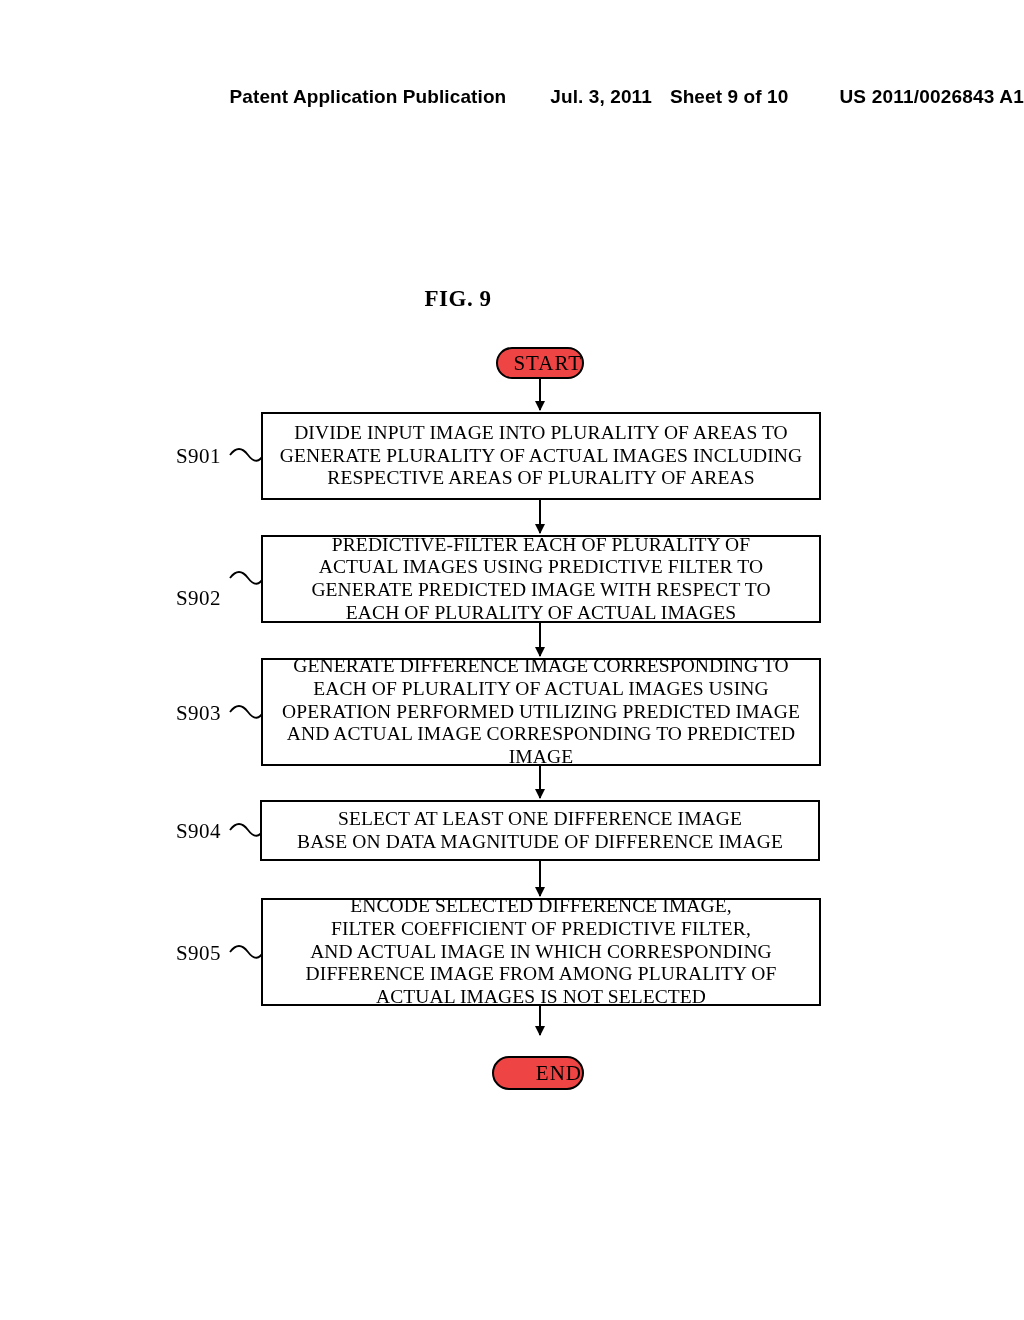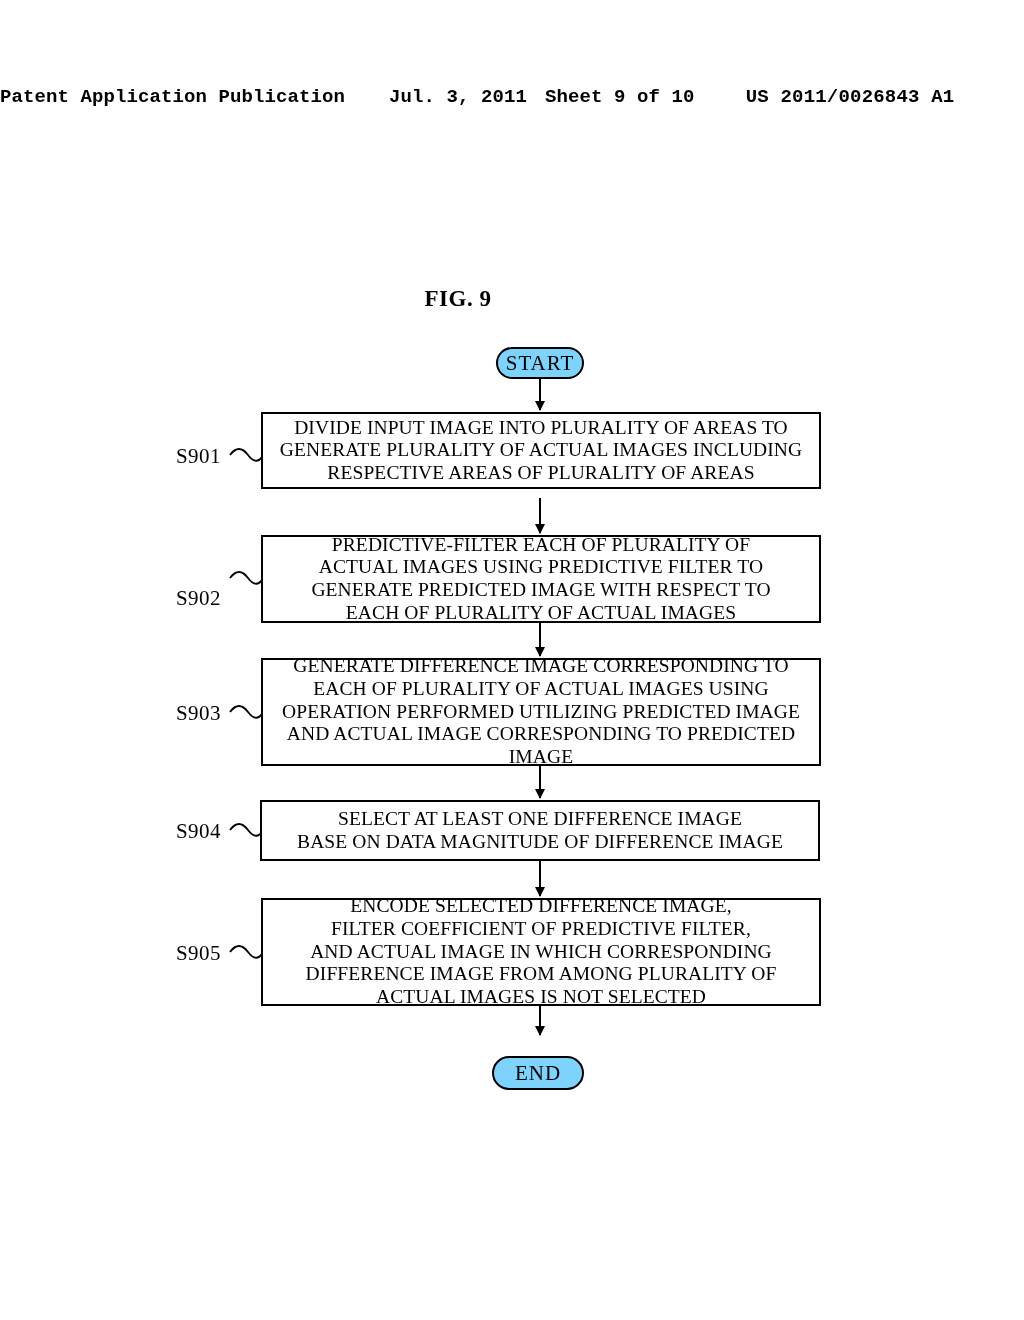--- a/index.html
+++ b/index.html
@@ -17,23 +17,23 @@
     overflow: hidden;
   }
 
   
   .page-header {
     position: absolute;
     left: 0;
     top: 86px;
     width: 1024px;
     display: flex;
-    justify-content: flex-start;
+    justify-content: flex-end;
     align-items: baseline;
-    font-family: Liberation Mono, monospace;
+    font-family: Liberation Sans, sans-serif;
     font-weight: bold;
     font-size: 19px;
     letter-spacing: 0.1px;
     white-space: nowrap;
   }
   .hdr-pub      { margin-right: 44px; }
   .hdr-date     { margin-right: 18px; }
   .hdr-sheet    { margin-right: 51px; }
   .hdr-patno    { letter-spacing: 0.2px; }
 
@@ -60,22 +60,22 @@
   }
 
   
   .terminator {
     position: absolute;
     box-sizing: border-box;
     border: 2.5px solid #000;
     border-radius: 999px;
     display: flex;
     align-items: center;
-    justify-content: center;
-    background: #7dd3fc;
+    justify-content: flex-end;
+    background: #ef4444;
     font-size: 21px;
     letter-spacing: 1px;
     line-height: 1;
   }
   #node-start { left: 496px; top: 347px;  width: 88px; height: 32px; }
   #node-end   { left: 492px; top: 1056px; width: 92px; height: 34px; }
 
   
   .process-box {
     position: absolute;
@@ -88,21 +88,21 @@
     text-align: center;
     padding: 2px 8px;
   }
   .process-box .box-text {
     font-size: 19.5px;
     line-height: 1.16;
     letter-spacing: 0.1px;
     white-space: pre-line;
   }
 
-  #box-s901 { left: 261px; top: 412px; width: 560px; height: 77px; }
+  #box-s901 { left: 261px; top: 412px; width: 560px; height: 88px; }
   #box-s902 { left: 261px; top: 535px; width: 560px; height: 88px; }
   #box-s903 { left: 261px; top: 658px; width: 560px; height: 108px; }
   #box-s904 { left: 260px; top: 800px; width: 560px; height: 61px; }
   #box-s905 { left: 261px; top: 898px; width: 560px; height: 108px; }
 
   
   .step-label {
     position: absolute;
     font-size: 21px;
     letter-spacing: 0.4px;

